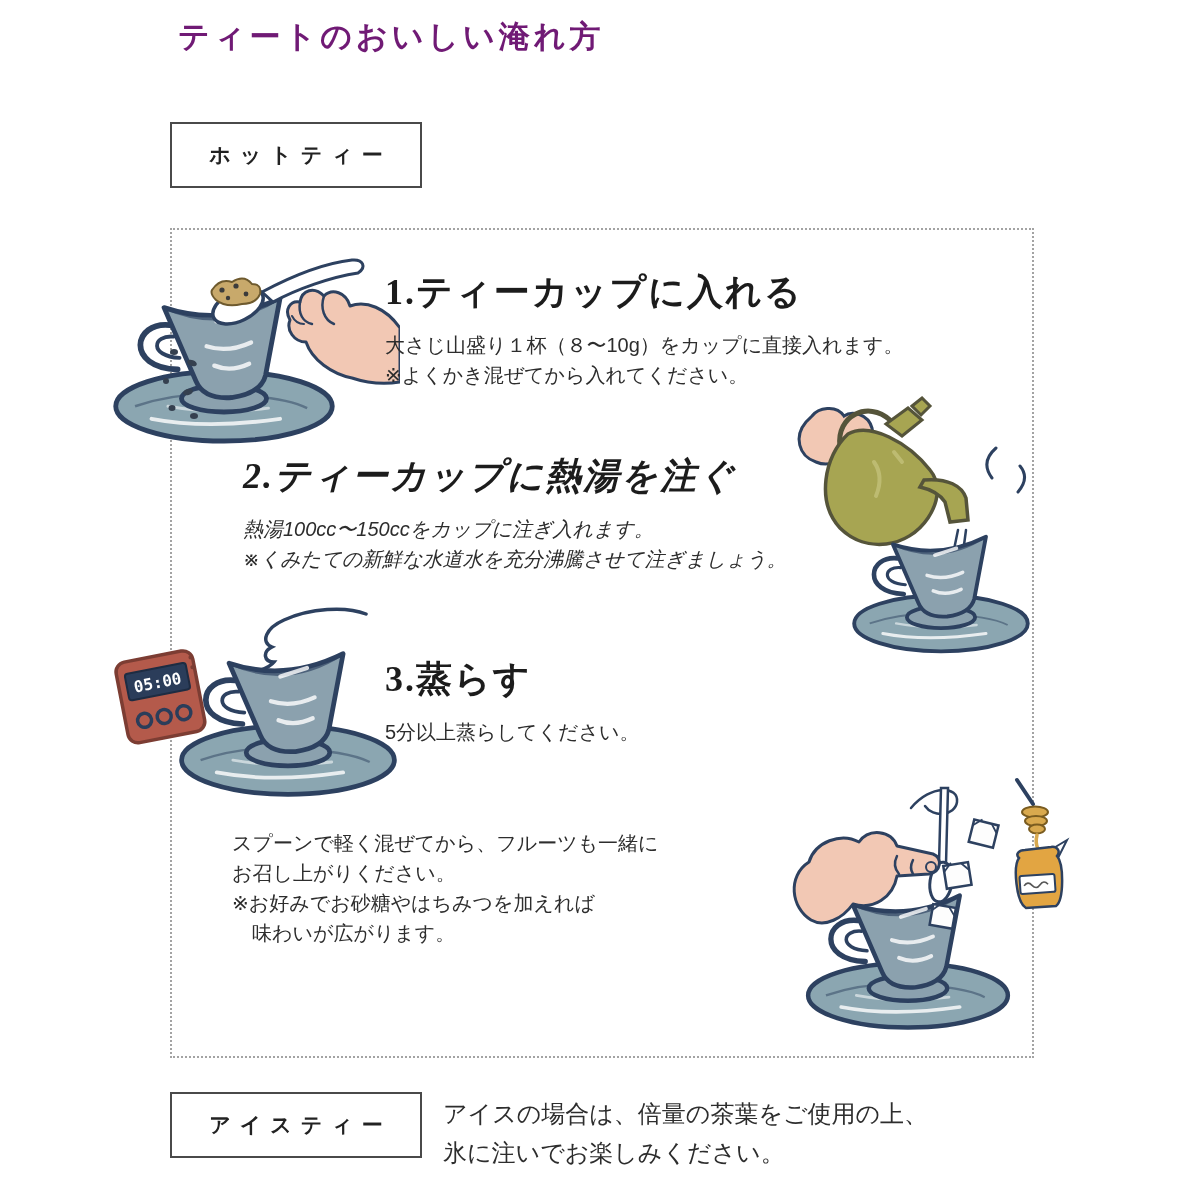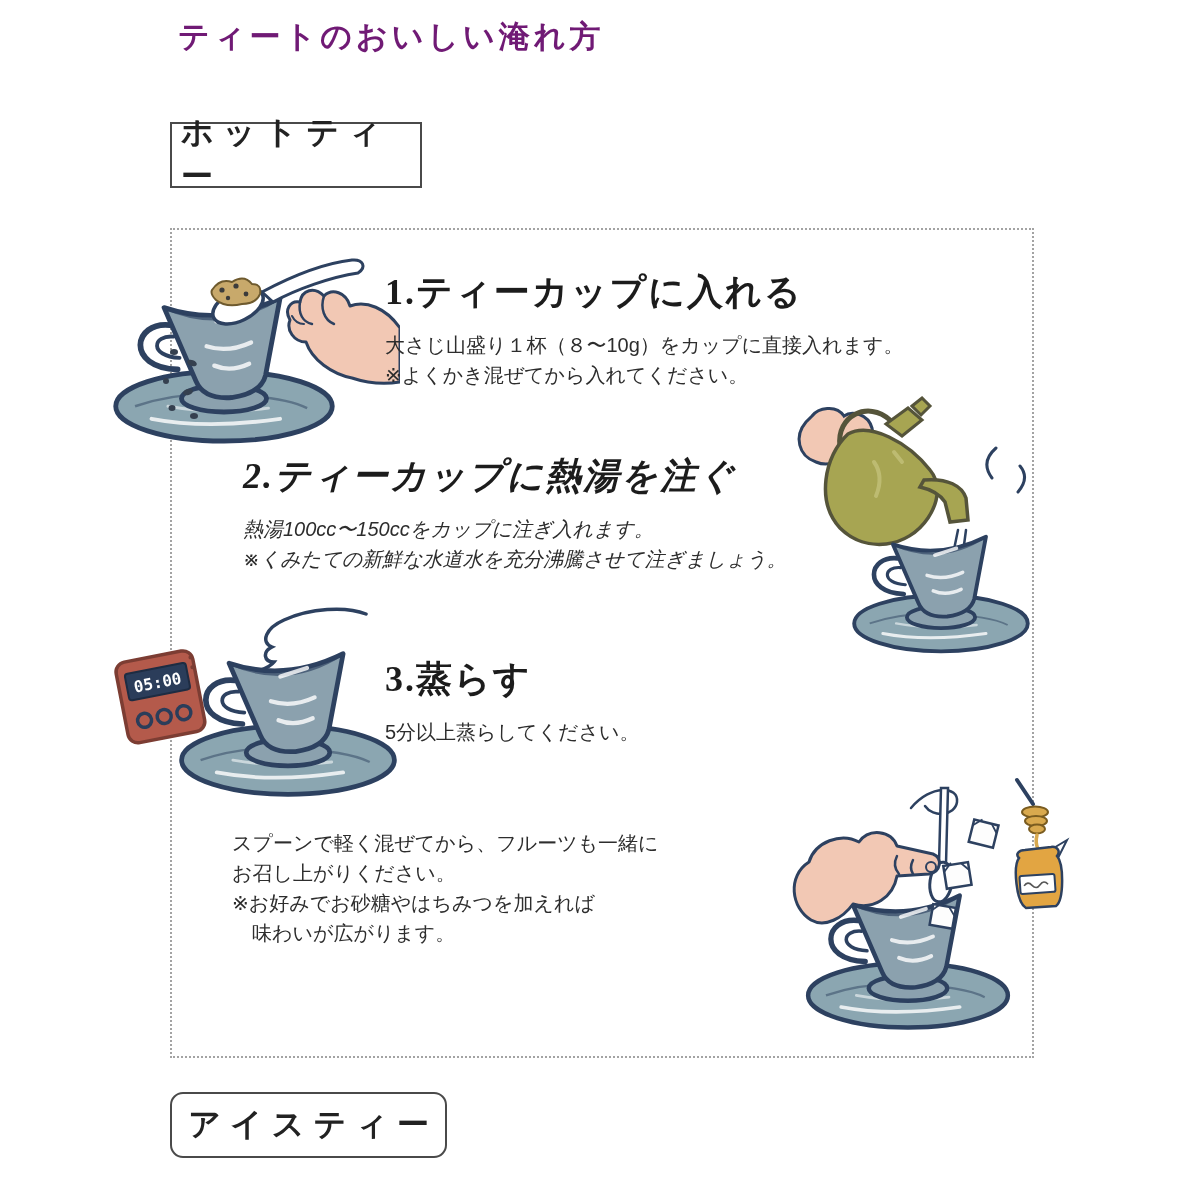--- a/index.html
+++ b/index.html
@@ -12,22 +12,23 @@
   .page-title{
     font-family:"Liberation Serif","DejaVu Serif",serif;
     font-size:31px;font-weight:600;letter-spacing:4px;color:#701a75;
   }
   .label-box{
     box-sizing:border-box;border:2px solid #4a4a4a;background:#fff;
     display:flex;align-items:center;justify-content:center;
   }
   .label-box span{
     font-family:"Liberation Serif","DejaVu Serif",serif;
-    font-size:32px;font-weight:600;letter-spacing:9px;color:#222;
+    font-size:21px;font-weight:600;letter-spacing:9px;color:#222;
     padding-left:9px; 
+    text-align:center;
   }
   .dashed-box{
     box-sizing:border-box;border:2px dotted #a3a3a3;background:transparent;
   }
   .step-heading{
     font-family:"Liberation Serif","DejaVu Serif",serif;
     font-size:36px;font-weight:600;letter-spacing:2px;color:#1c1c1c;
     white-space:nowrap;
   }
   .step-body{
@@ -223,18 +224,22 @@
         <path d="M262,80 L282,68 L272,88 Z" fill="#ffffff" stroke="#2d4160" stroke-width="2"></path>
         <path d="M234,86 C230,82 234,78 240,78 L266,75 C272,74 276,79 272,84 C279,92 279,128 271,134 L241,136 C231,130 228,94 234,86 Z" fill="#e2a542" stroke="#2d4160" stroke-width="2.5"></path>
         <g transform="rotate(-4 252 112)">
           <rect x="235" y="103" width="35" height="18" rx="2" fill="#ffffff" stroke="#2d4160" stroke-width="2"></rect>
           <path d="M239,113 q4,-5 8,0 t8,0 t8,0" fill="none" stroke="#555555" stroke-width="1.6"></path>
         </g>
       </g>
     </svg>
   </div>
 
-  <div class="abs label-box" style="left:170px;top:1092px;width:277px;height:66px;border-radius:13px;">
+  <div class="abs label-box" style="left:170px;top:1092px;width:252px;height:66px;">
     <span>アイスティー</span>
   </div>
 
+  <div class="abs ice-note" style="left:443px;top:1095px;">
+    <div>アイスの場合は、倍量の茶葉をご使用の上、</div>
+    <div>氷に注いでお楽しみください。</div>
+  </div>
 
 </div>
 
 </body></html>

